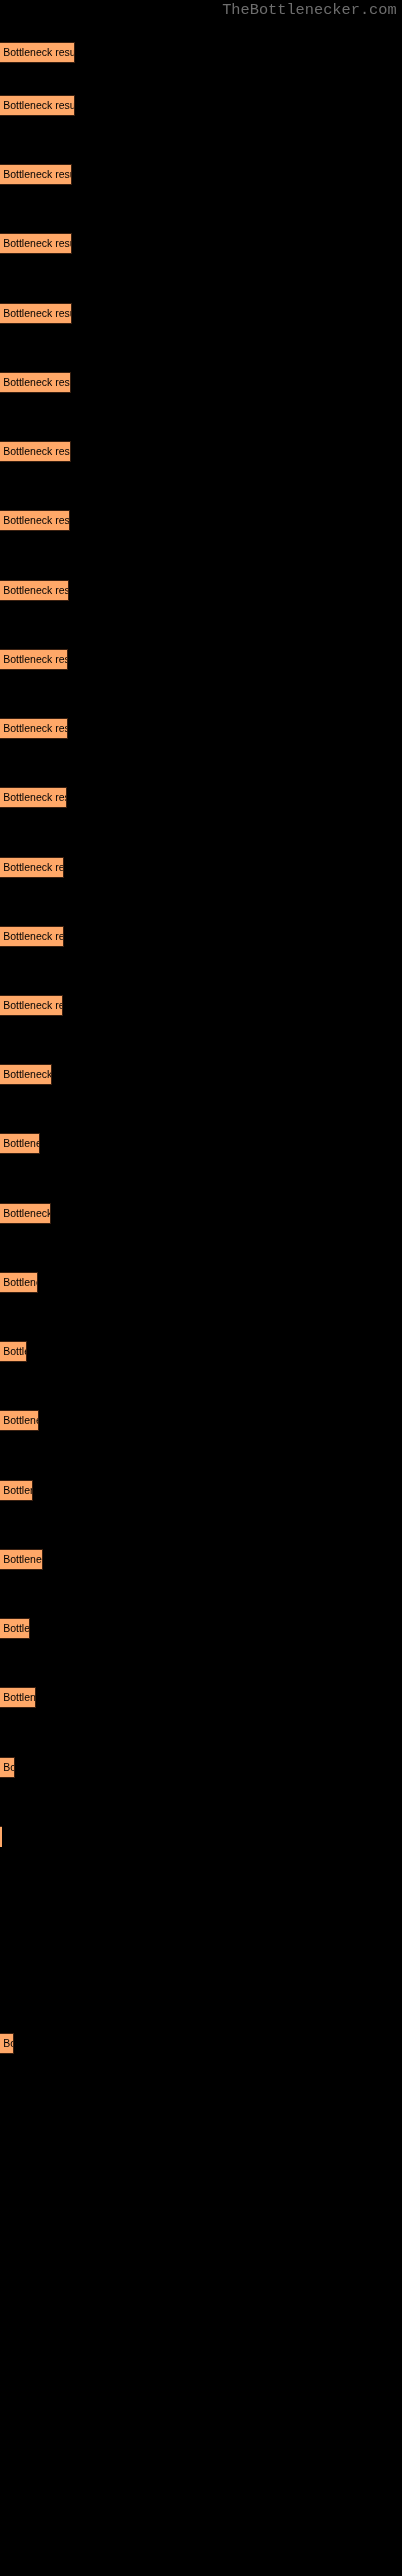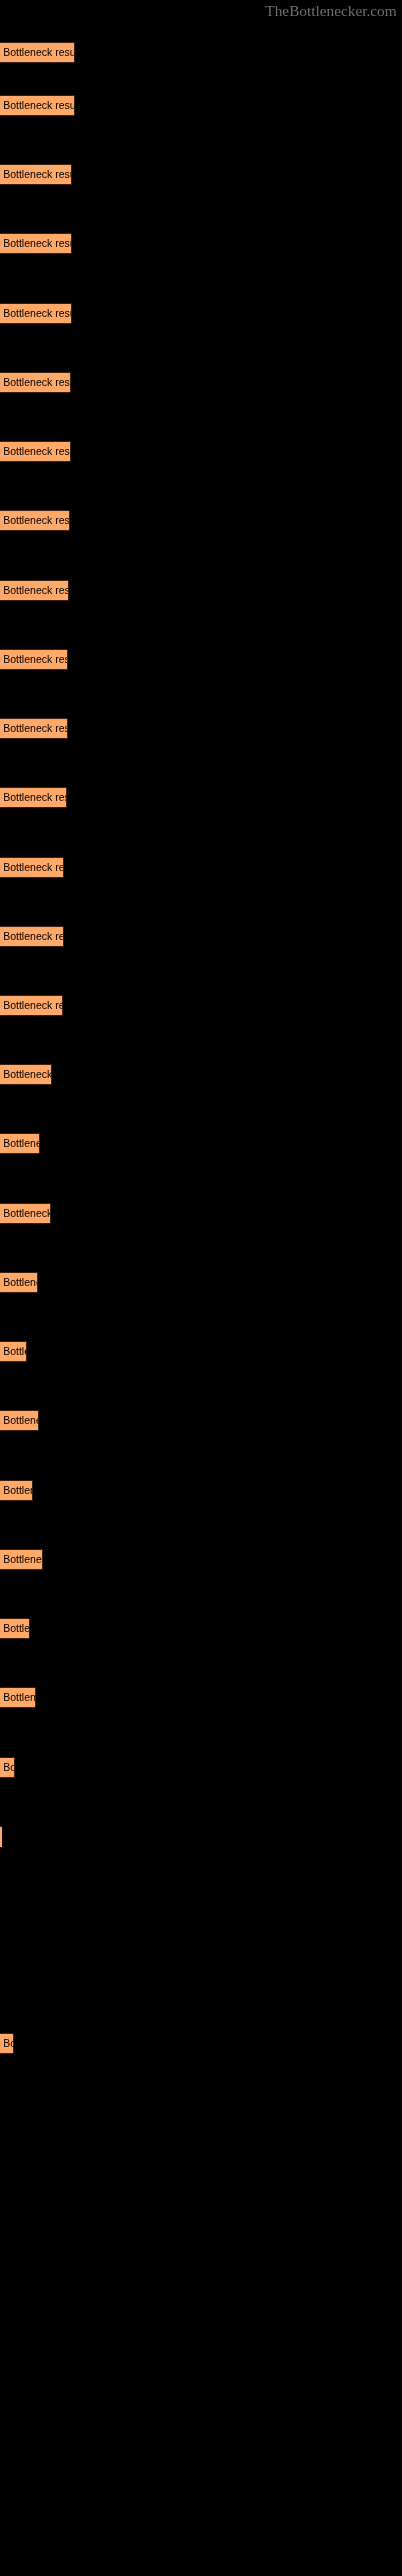--- a/index.html
+++ b/index.html
@@ -26,21 +26,21 @@
   
   .site-title {
     position: absolute;
     top: 1.6px;
     right: 6.4px;
     color: #6e6e6e;
     font-size: 15.3px;
     line-height: 17.7px;
     letter-spacing: 0px;
     white-space: nowrap;
-    font-family: Liberation Serif, serif;
+    font-family: Liberation Mono, monospace;
   }
 
   
   .plot {
     position: absolute;
     left: 0;
     top: 0;
     width: 403px;
     height: 2576px;
   }

